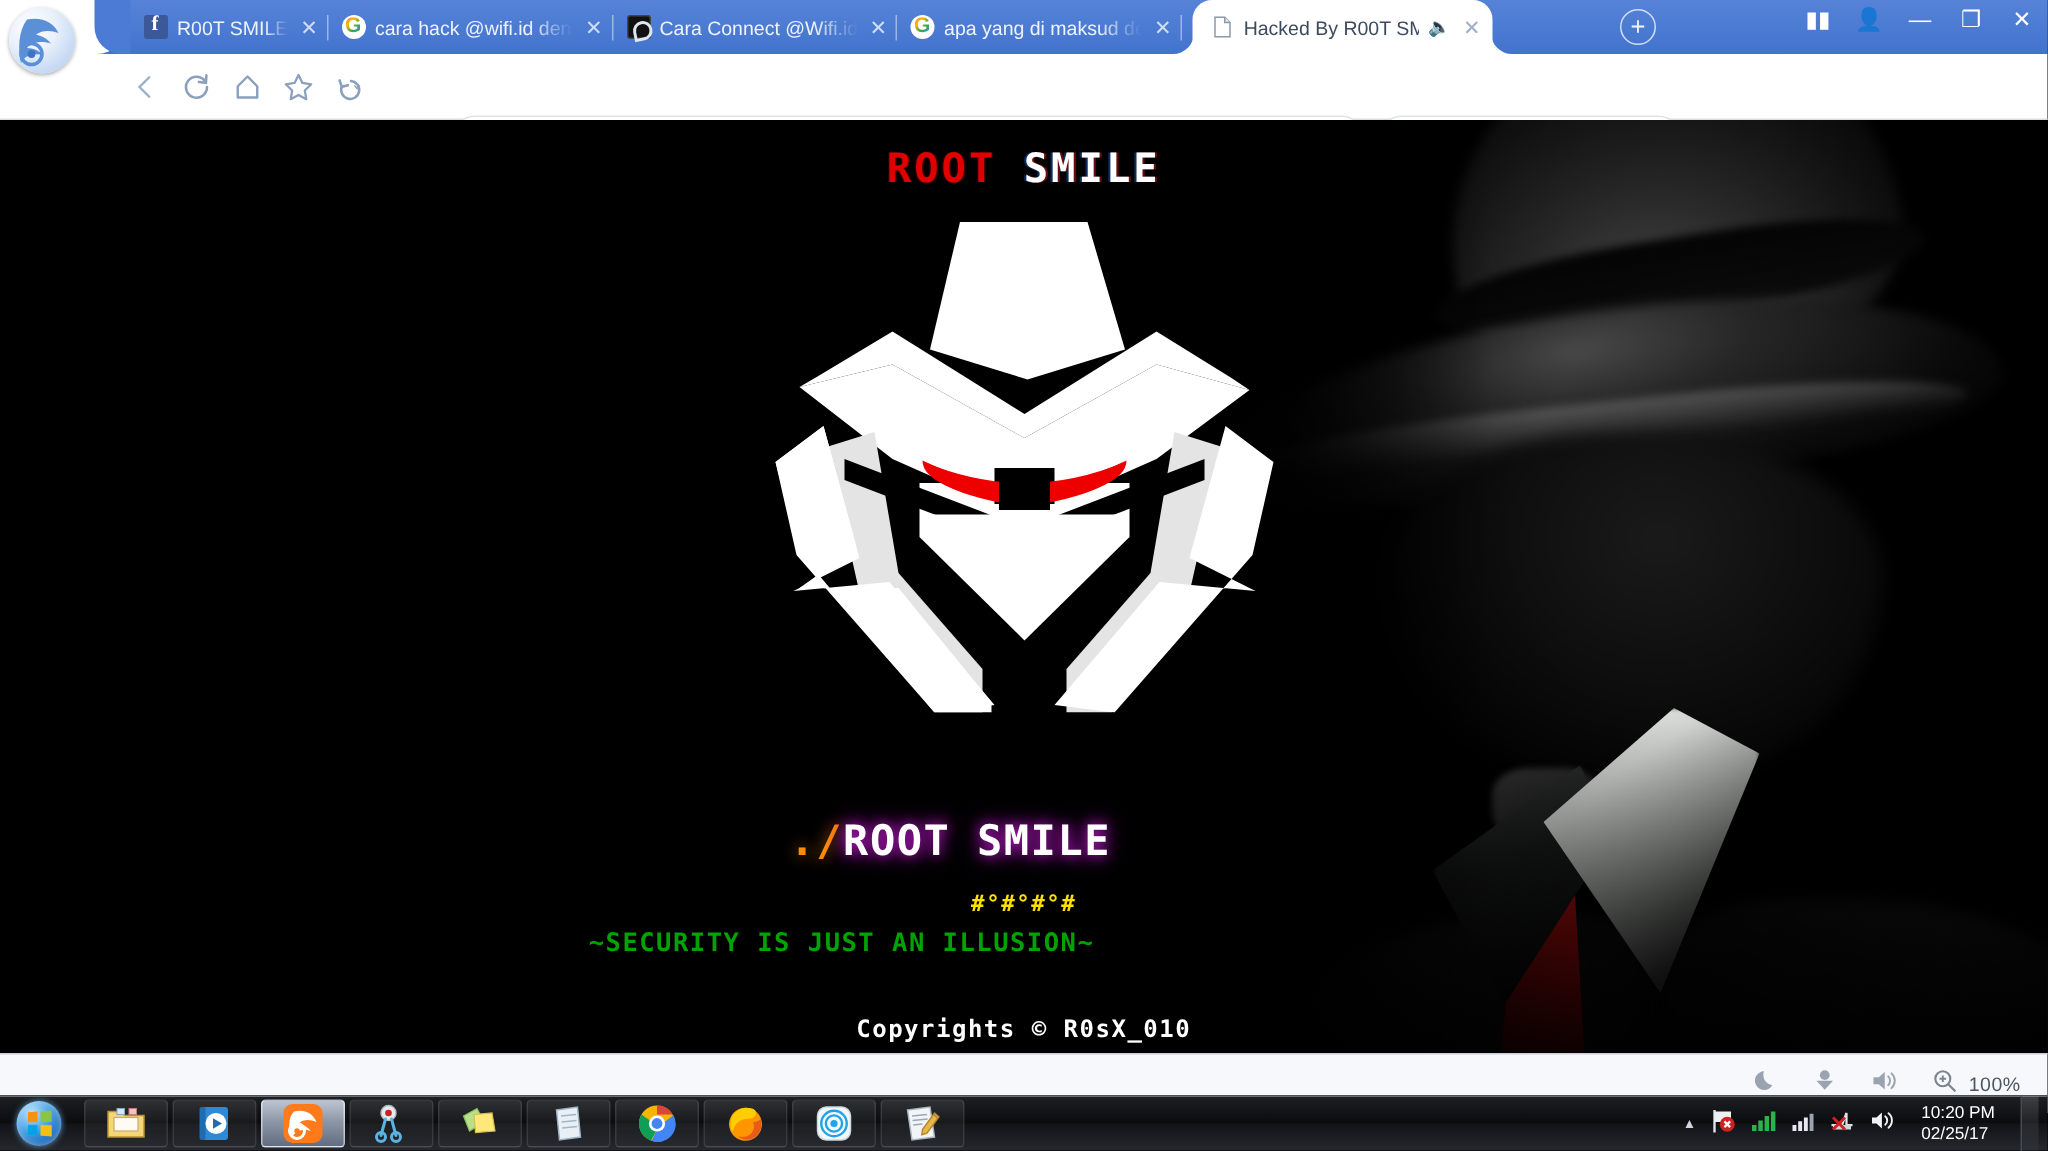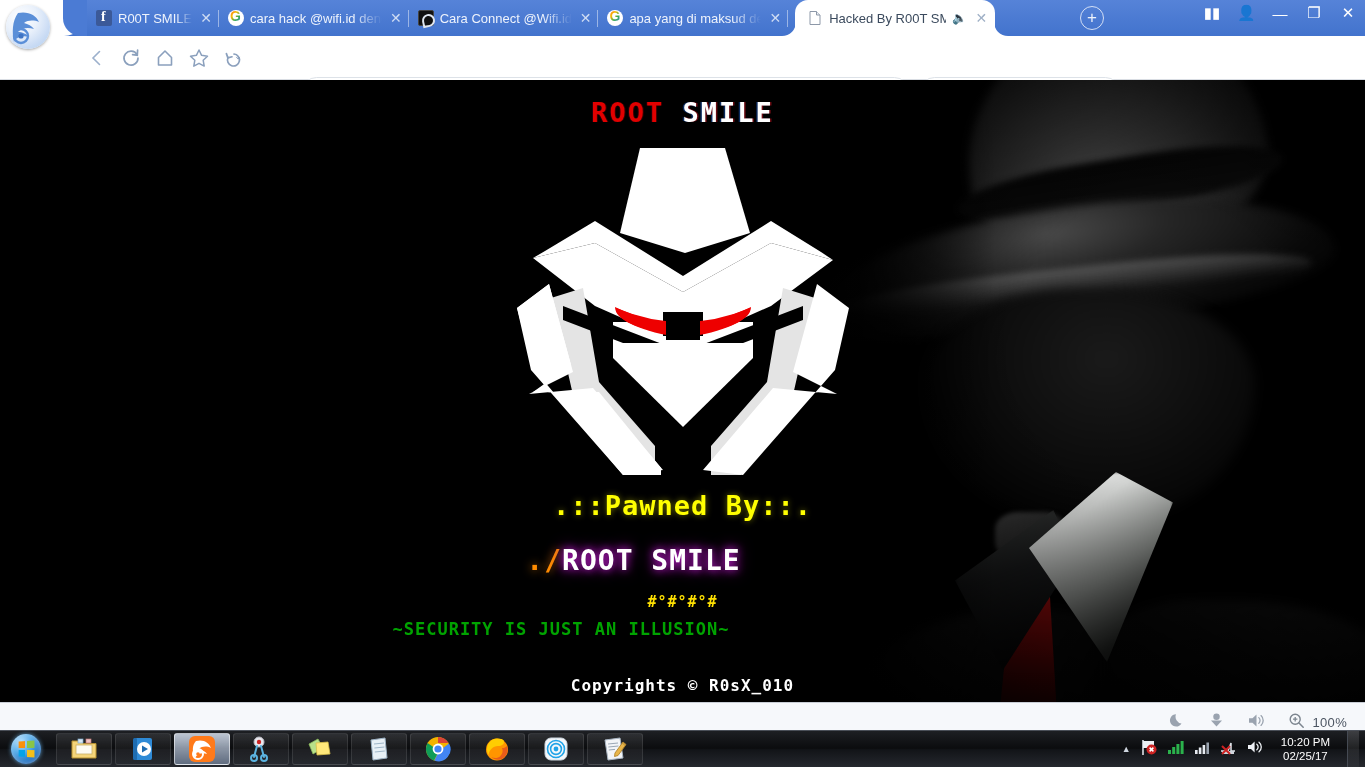--- a/index.html
+++ b/index.html
@@ -315,21 +315,21 @@
     background:linear-gradient(180deg,rgba(255,255,255,.09),rgba(255,255,255,.02));
   }
   .tb-item.active {
     background:linear-gradient(180deg,rgba(215,225,240,.85),rgba(150,170,200,.55));
     border:1px solid rgba(255,255,255,.55);
   }
   .tray {
     margin-left:auto; display:flex; align-items:center; gap:9px;
     padding-right:6px; height:37px;
   }
-  .clock { color:#fff; font-size:11.5px; line-height:14px; text-align:center; padding:0 8px; }
+  .clock { color:#fff; font-size:11.5px; line-height:14px; padding:0 8px; }
   .showdesk { width:12px; height:37px; border-left:1px solid #454a53;
     background:linear-gradient(180deg,rgba(255,255,255,.14),rgba(255,255,255,.03)); }
   .tri-up { color:#cfd6e0; font-size:9px; }
 </style>
 </head>
 <body>
 
 <div class="browser">
 
   <div class="tabstrip">
@@ -550,21 +550,20 @@
         <path d="M60 176 L180 222 L300 176 L300 190 L180 236 L60 190 Z" fill="#000000"></path>
 
         <path d="M113 178 Q180 206 247 178 Q244 198 180 208 Q116 198 113 178 Z" fill="#ee0000"></path>
         <path d="M163 184 L197 184 L197 210 L163 210 Z" fill="#000000"></path>
 
         <path d="M116 213 L244 213 L244 232 L180 296 L116 232 Z" fill="#ffffff"></path>
         <path d="M126 221 L234 221 L180 282 Z" fill="#ffffff"></path>
       </svg>
     </div>
 
-    <div class="pawned pixelfont">.::Pawned By::.</div>
 
     <div class="rootline pixelfont">
       <span class="slash">./</span><span class="nm">ROOT SMILE</span>
     </div>
 
 
     <div class="hashes pixelfont">#°#°#°#</div>
     <div class="illusion pixelfont">~SECURITY IS JUST AN ILLUSION~</div>
     <div class="copy pixelfont">Copyrights © R0sX_010</div>
   </div>

